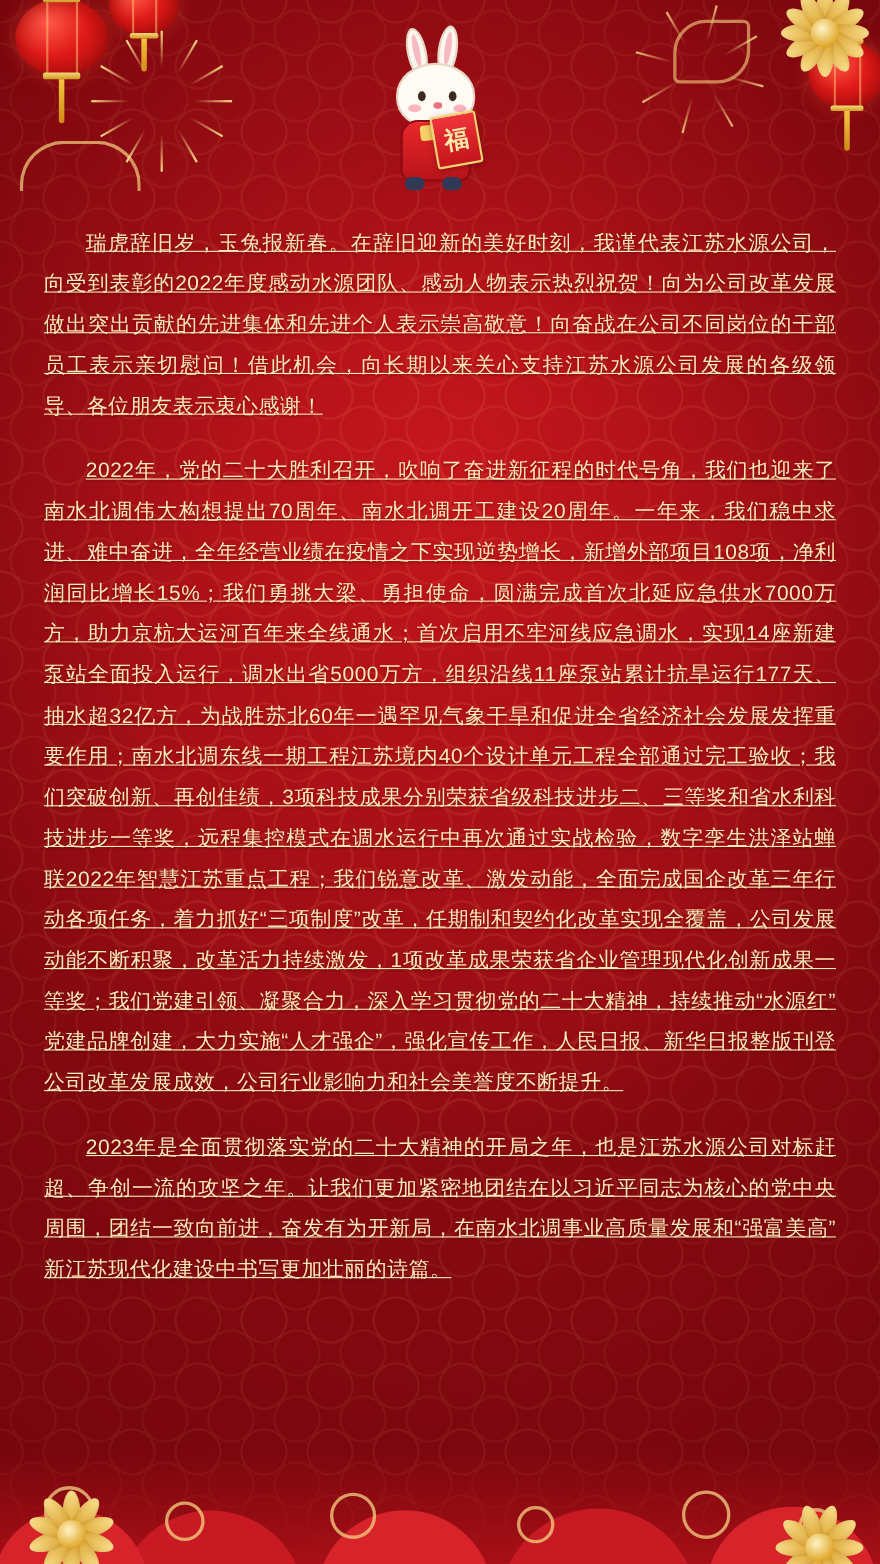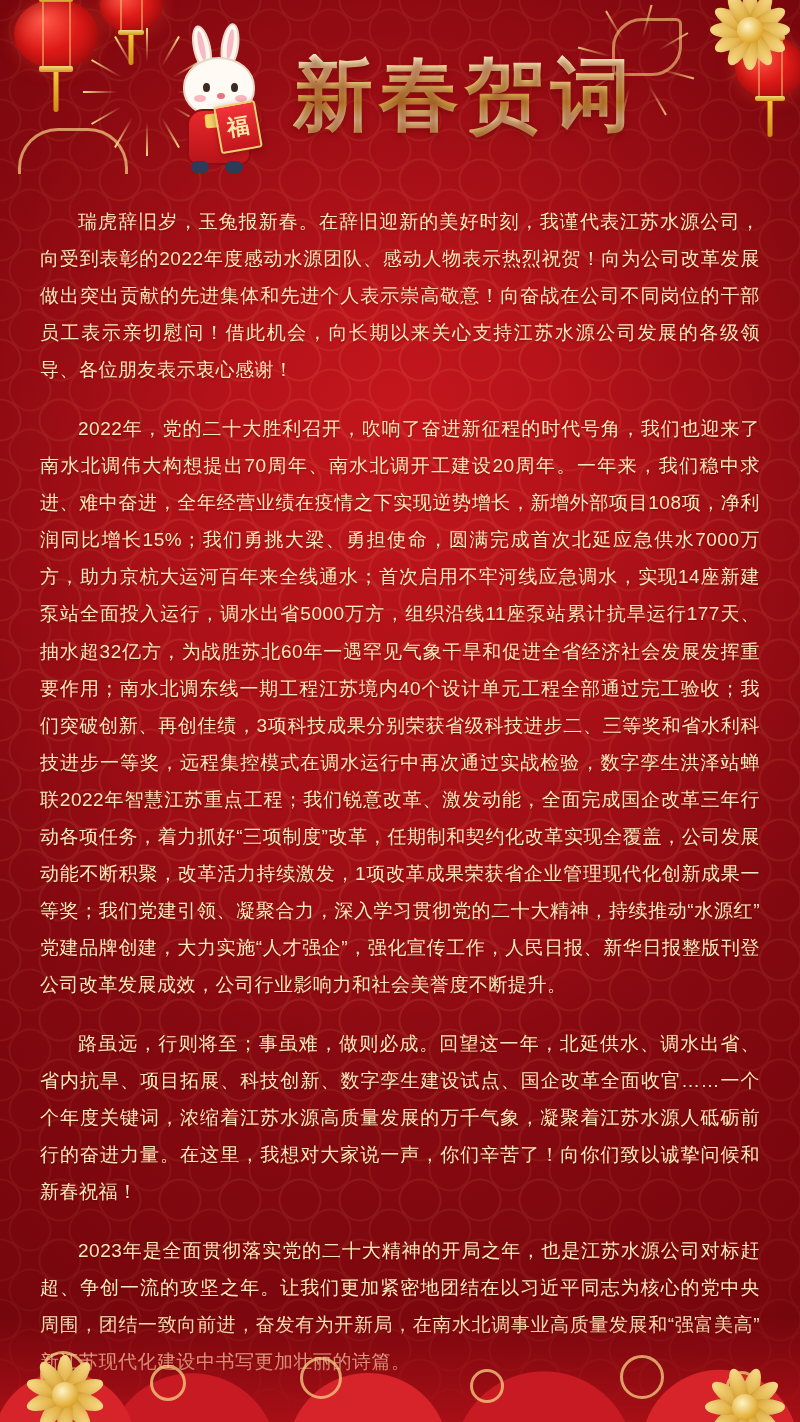--- a/index.html
+++ b/index.html
@@ -218,20 +218,21 @@
   .salutation {
     font-size: 21px;
     font-weight: bold;
     color: #ffeec2;
     margin: 10px 0 18px 0;
     letter-spacing: 1px;
   }
   .para {
     margin: 0 0 22px 0;
     text-indent: 2em;
+    text-decoration: underline;
   }
 </style>
 </head>
 <body>
 
 <div class="bg-base"></div>
 <div class="bg-pattern"></div>
 <div class="bg-vignette"></div>
 
 <div class="deco" style="left:8px;top:-10px;">
@@ -327,27 +328,25 @@
       <div class="cheek r"></div>
       <div class="nose"></div>
     </div>
     <div class="body">
         <div class="collar"></div>
       </div>
     <div class="leg l"></div>
     <div class="leg r"></div>
     <div class="scroll">福</div>
   </div>
-  <h1 class="title">新春贺词</h1>
 </div>
 
 <div class="content">
   <p class="para">瑞虎辞旧岁，玉兔报新春。在辞旧迎新的美好时刻，我谨代表江苏水源公司，向受到表彰的2022年度感动水源团队、感动人物表示热烈祝贺！向为公司改革发展做出突出贡献的先进集体和先进个人表示崇高敬意！向奋战在公司不同岗位的干部员工表示亲切慰问！借此机会，向长期以来关心支持江苏水源公司发展的各级领导、各位朋友表示衷心感谢！</p>
   <p class="para">2022年，党的二十大胜利召开，吹响了奋进新征程的时代号角，我们也迎来了南水北调伟大构想提出70周年、南水北调开工建设20周年。一年来，我们稳中求进、难中奋进，全年经营业绩在疫情之下实现逆势增长，新增外部项目108项，净利润同比增长15%；我们勇挑大梁、勇担使命，圆满完成首次北延应急供水7000万方，助力京杭大运河百年来全线通水；首次启用不牢河线应急调水，实现14座新建泵站全面投入运行，调水出省5000万方，组织沿线11座泵站累计抗旱运行177天、抽水超32亿方，为战胜苏北60年一遇罕见气象干旱和促进全省经济社会发展发挥重要作用；南水北调东线一期工程江苏境内40个设计单元工程全部通过完工验收；我们突破创新、再创佳绩，3项科技成果分别荣获省级科技进步二、三等奖和省水利科技进步一等奖，远程集控模式在调水运行中再次通过实战检验，数字孪生洪泽站蝉联2022年智慧江苏重点工程；我们锐意改革、激发动能，全面完成国企改革三年行动各项任务，着力抓好“三项制度”改革，任期制和契约化改革实现全覆盖，公司发展动能不断积聚，改革活力持续激发，1项改革成果荣获省企业管理现代化创新成果一等奖；我们党建引领、凝聚合力，深入学习贯彻党的二十大精神，持续推动“水源红”党建品牌创建，大力实施“人才强企”，强化宣传工作，人民日报、新华日报整版刊登公司改革发展成效，公司行业影响力和社会美誉度不断提升。</p>
-  <p class="para">路虽远，行则将至；事虽难，做则必成。回望这一年，北延供水、调水出省、省内抗旱、项目拓展、科技创新、数字孪生建设试点、国企改革全面收官……一个个年度关键词，浓缩着江苏水源高质量发展的万千气象，凝聚着江苏水源人砥砺前行的奋进力量。在这里，我想对大家说一声，你们辛苦了！向你们致以诚挚问候和新春祝福！</p>
   <p class="para">2023年是全面贯彻落实党的二十大精神的开局之年，也是江苏水源公司对标赶超、争创一流的攻坚之年。让我们更加紧密地团结在以习近平同志为核心的党中央周围，团结一致向前进，奋发有为开新局，在南水北调事业高质量发展和“强富美高”新江苏现代化建设中书写更加壮丽的诗篇。</p>
 
 </div>
 
 <div class="cloudband">
   <div class="swirl" style="left:40px;top:34px;width:46px;height:46px;"></div>
   <div class="swirl" style="left:150px;top:48px;width:36px;height:36px;"></div>
   <div class="swirl" style="left:300px;top:40px;width:42px;height:42px;"></div>
   <div class="swirl" style="left:470px;top:52px;width:34px;height:34px;"></div>
   <div class="swirl" style="left:620px;top:38px;width:44px;height:44px;"></div>

